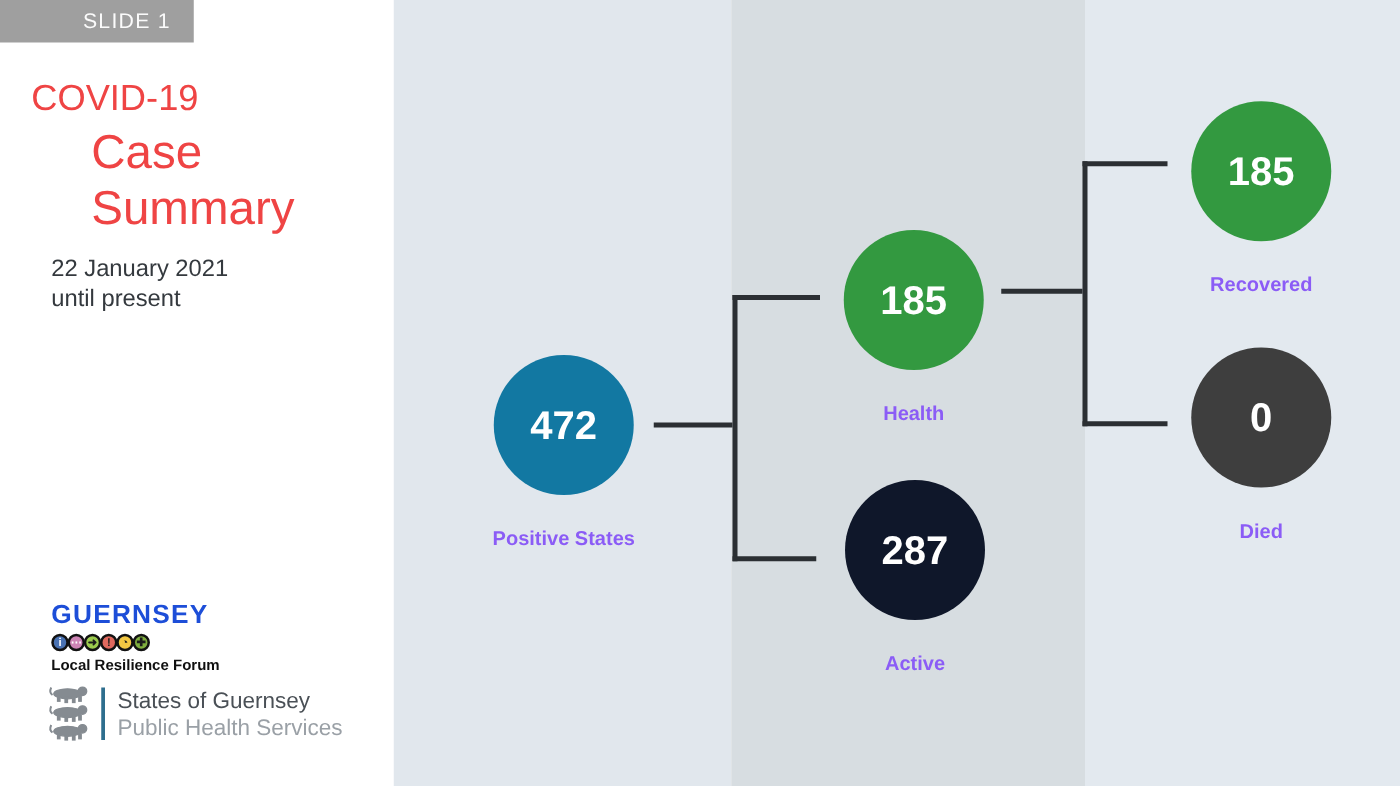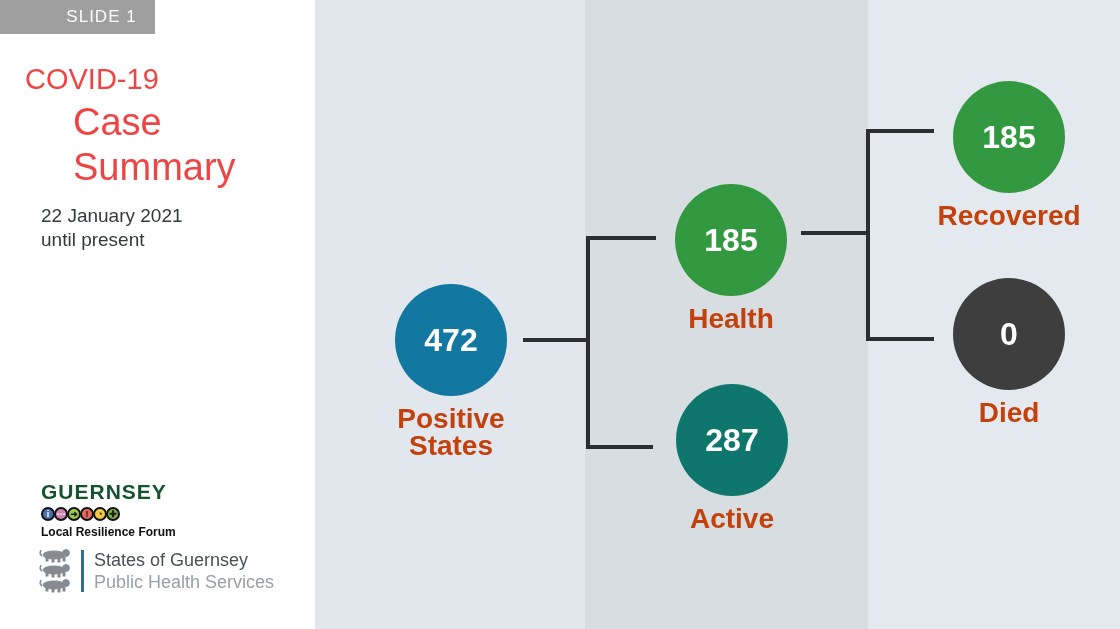--- a/index.html
+++ b/index.html
@@ -37,21 +37,21 @@
   }
 
   
   .node { position:absolute; width:160px; text-align:center; }
   .circle {
     width:112px; height:112px; border-radius:50%; margin:0 auto;
     display:flex; align-items:center; justify-content:center;
   }
   .circle .value { color:#ffffff; font-weight:bold; font-size:32px; }
   .node-label {
-    margin-top:9px; font-size:28px; font-weight:600; color:#c2410c;
+    margin-top:22px; font-size:16px; font-weight:600; color:#8b5cf6;
     line-height:27px;
   }
   #node-positive { left:371px; top:284px; }
   #node-positive .node-label { width:120px; margin-left:20px; }
   #node-closed    { left:651px; top:184px; }
   #node-active    { left:652px; top:384px; }
   #node-recovered { left:929px; top:81px;  }
   #node-died      { left:929px; top:278px; }
 
   
@@ -61,21 +61,21 @@
   #conn-h2a { left:586px; top:236px; width:70px; }
   #conn-h2b { left:586px; top:445px; width:67px; }
   #conn-h3  { left:801px; top:231px; width:65px; }
   #conn-v2  { left:866px; top:129px; width:4px; height:212px; }
   #conn-h4a { left:866px; top:129px; width:68px; }
   #conn-h4b { left:866px; top:337px; width:68px; }
 
   
   .lrf { position:absolute; left:41px; top:480px; }
   .lrf-title {
-    font-size:21px; font-weight:bold; color:#14532d; letter-spacing:1px;
+    font-size:21px; font-weight:bold; color:#1d4ed8; letter-spacing:1px;
   }
   .lrf-icons { display:flex; margin-top:3px; }
   .lrf-icon {
     width:14px; height:14px; border-radius:50%; border:2px solid #121212;
     display:flex; align-items:center; justify-content:center;
     font-size:9px; font-weight:bold; line-height:1; margin-right:-1px;
     color:#1c1c1c;
   }
   .lrf-icon.light { color:#ffffff; }
   .lrf-subtitle { font-size:12px; font-weight:bold; color:#101010; margin-top:4px; }
@@ -117,21 +117,21 @@
 </div>
 
 <div class="node" id="node-closed">
   <div class="circle" style="background-color: rgb(51, 153, 64);">
     <span class="value">185</span>
   </div>
   <div class="node-label">Health</div>
 </div>
 
 <div class="node" id="node-active">
-  <div class="circle" style="background-color: #0f766e;">
+  <div class="circle" style="background-color: #0f172a;">
     <span class="value">287</span>
   </div>
   <div class="node-label">Active</div>
 </div>
 
 <div class="node" id="node-recovered">
   <div class="circle" style="background-color: rgb(51, 153, 64);">
     <span class="value">185</span>
   </div>
   <div class="node-label">Recovered</div>

